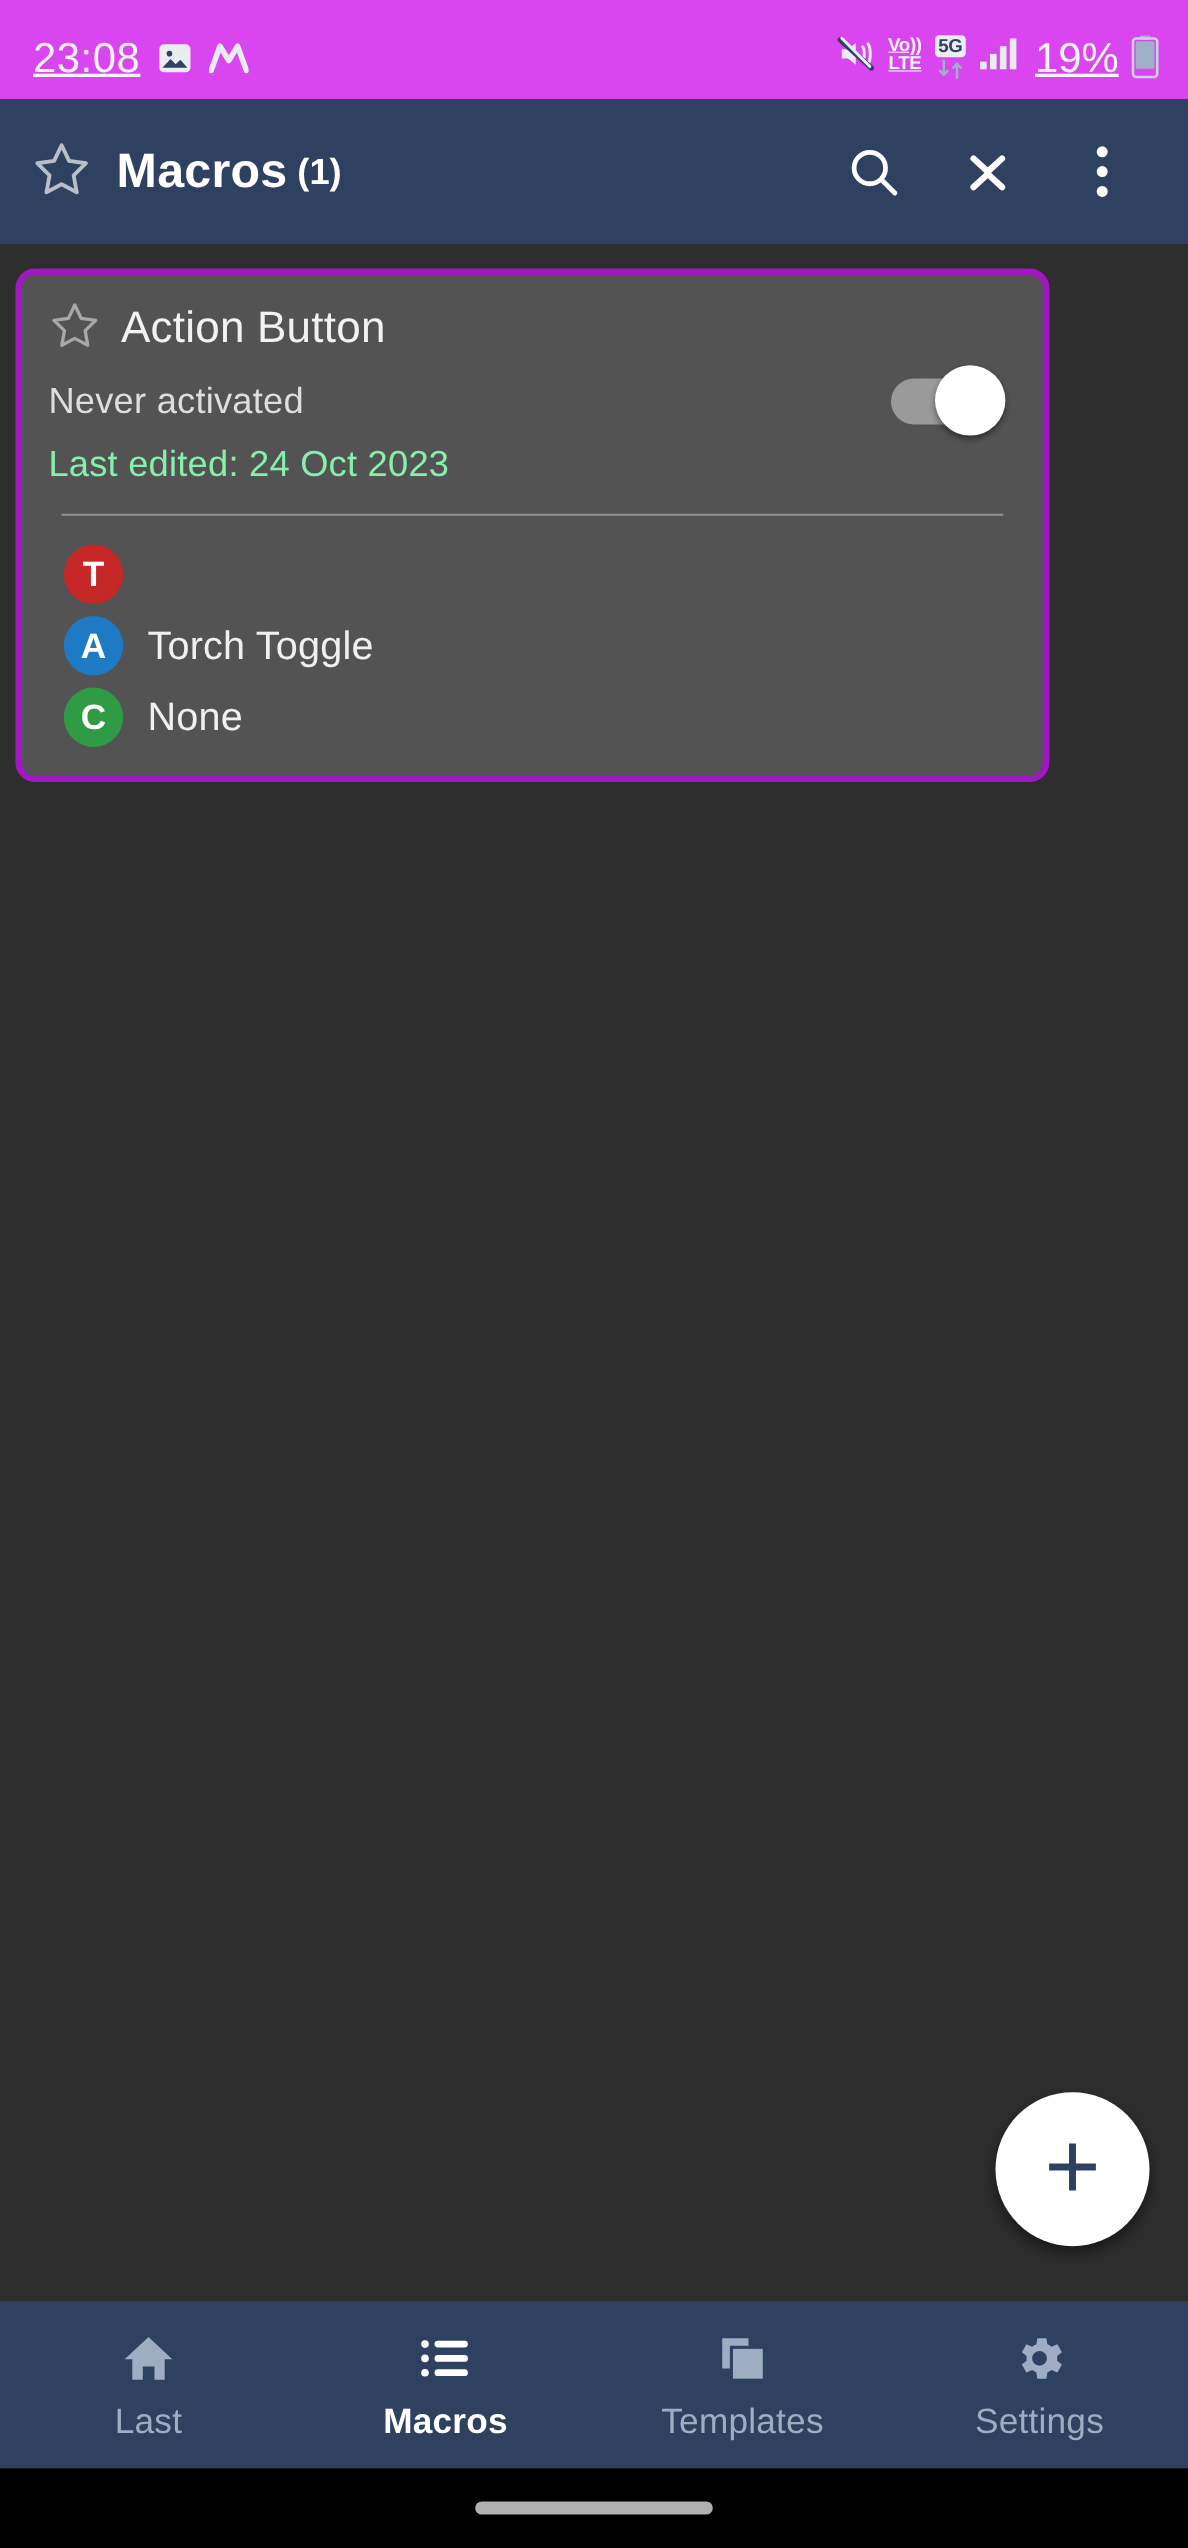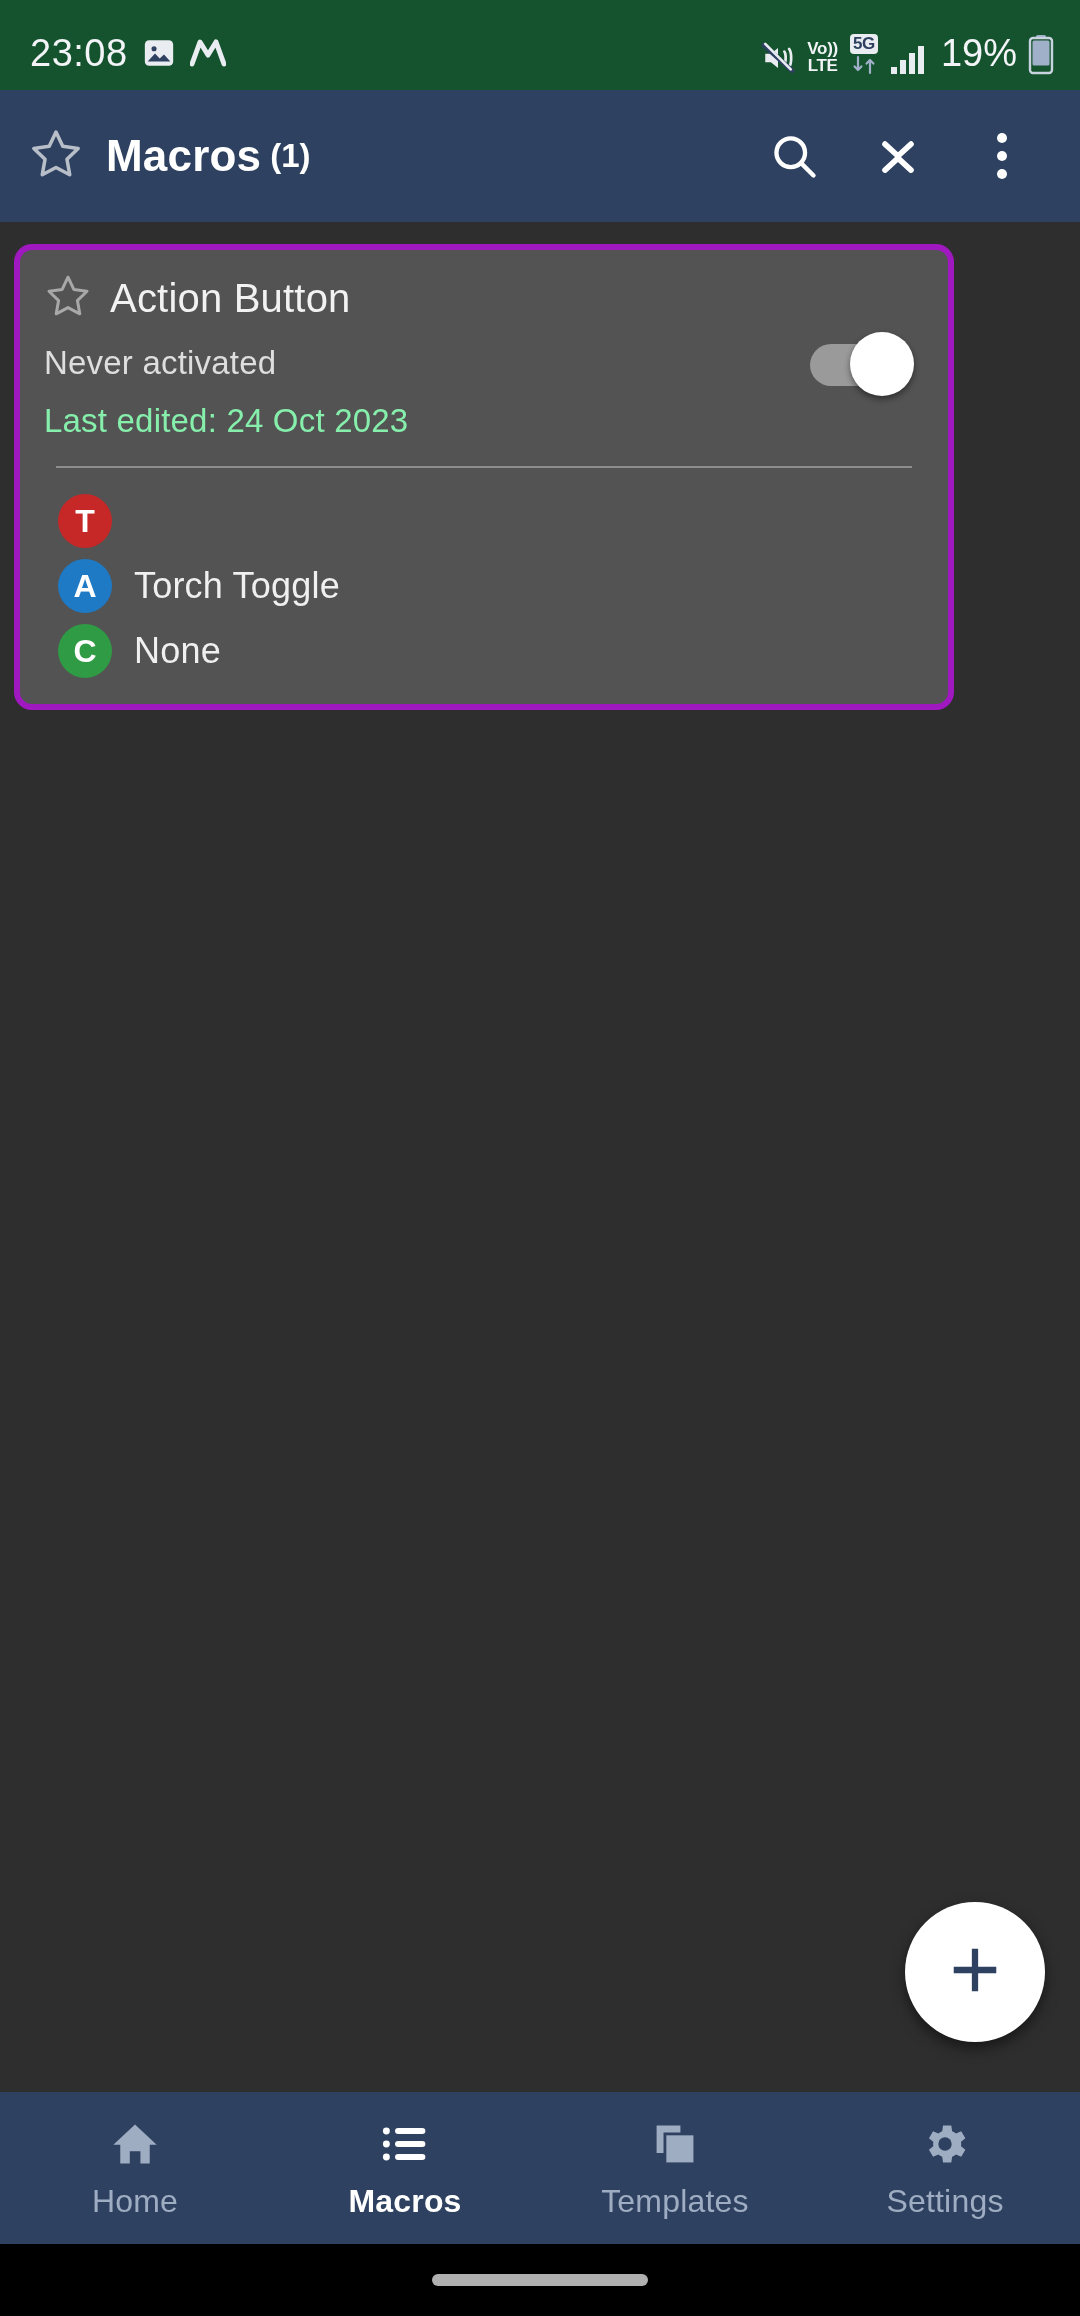--- a/index.html
+++ b/index.html
@@ -12,28 +12,29 @@
   #screen {
     position:relative;
     width:1080px; height:2316px;
     background:#2e2e2e;
     display:flex; flex-direction:column;
   }
 
   
   .statusbar {
     height:90px; flex:0 0 90px;
-    background:#14532d;
+    background:#d946ef;
     display:flex; align-items:center;
     padding:16px 26px 0 30px;
     color:#f2f4f7;
+    text-decoration:underline;
   }
   .sb-left { display:flex; align-items:center; gap:14px; }
   .sb-time { font-size:38px; letter-spacing:.5px; }
-  .sb-right { margin-left:auto; display:flex; align-items:flex-end; gap:11px; }
+  .sb-right { margin-left:auto; display:flex; align-items:flex-start; gap:11px; }
   .sb-batt-text { font-size:38px; margin-left:2px; }
   .ic { display:inline-block; line-height:0; }
 
   .volte { display:flex; flex-direction:column; align-items:center; justify-content:center;
            font-size:17px; font-weight:bold; line-height:1.02; letter-spacing:-.3px; }
   .fiveg-wrap { display:flex; flex-direction:column; align-items:center; line-height:1; }
   .fiveg-box { background:#e9ecf1; color:#2e4161; font-size:17px; font-weight:bold;
                border-radius:4px; padding:1px 3px 2px 3px; letter-spacing:-.4px; }
 
   
@@ -284,21 +285,21 @@
   </div>
 
   <div class="bottomnav">
 
     <div class="nav-item">
       <span class="nav-icon">
         <svg width="52" height="52" viewBox="0 0 24 24">
           <path d="M12 3 L22 12.4 h-3.2 V21 h-4.3 v-5.6 h-4.9 V21 H5.2 v-8.6 H2 Z" fill="#9fadc2"></path>
         </svg>
       </span>
-      <span class="nav-label">Home</span>
+      <span class="nav-label">Last</span>
     </div>
 
     <div class="nav-item active">
       <span class="nav-icon">
         <svg width="52" height="52" viewBox="0 0 24 24">
           <circle cx="3.4" cy="6" r="1.6" fill="#ffffff"></circle>
           <circle cx="3.4" cy="12" r="1.6" fill="#ffffff"></circle>
           <circle cx="3.4" cy="18" r="1.6" fill="#ffffff"></circle>
           <rect x="7.4" y="4.6" width="14" height="2.8" rx="1.4" fill="#ffffff"></rect>
           <rect x="7.4" y="10.6" width="14" height="2.8" rx="1.4" fill="#ffffff"></rect>

